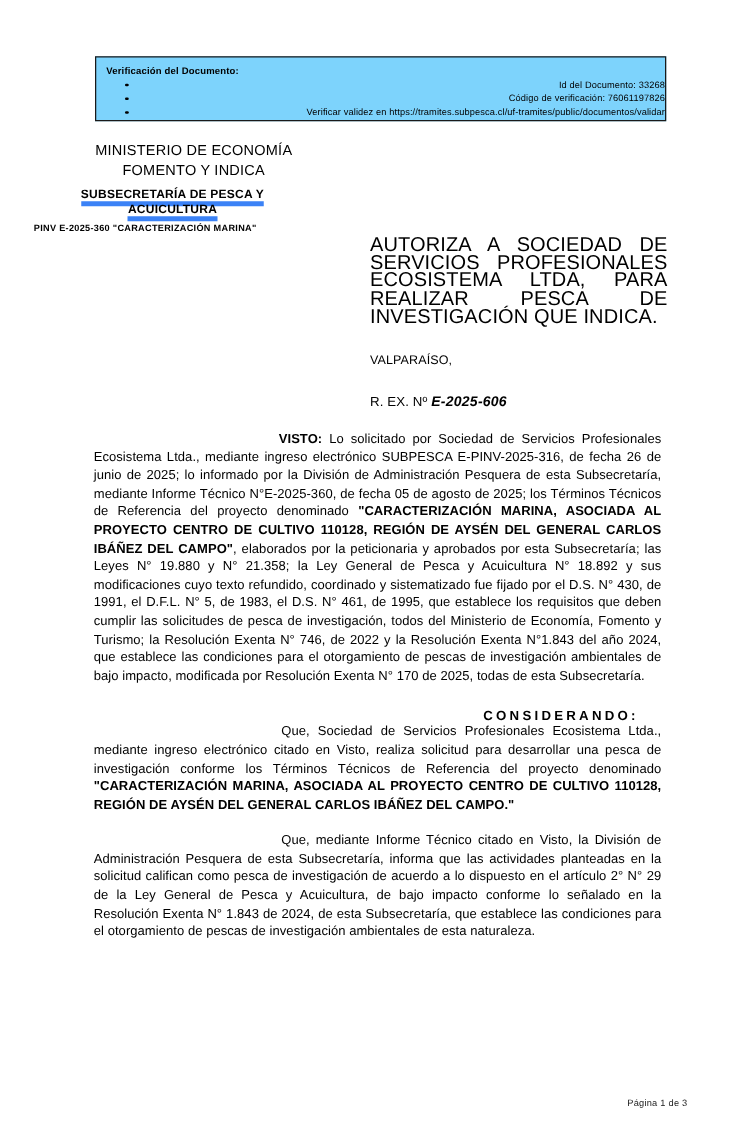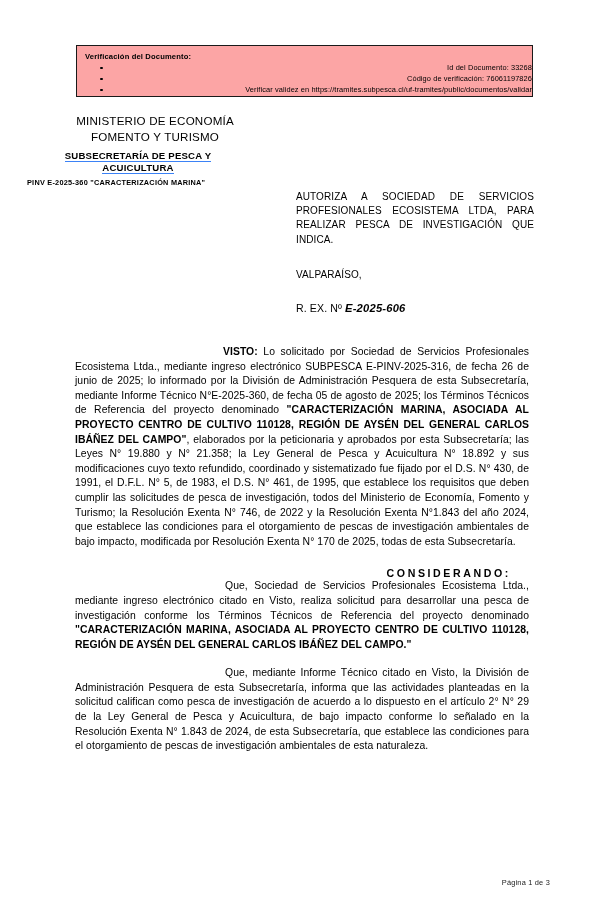--- a/index.html
+++ b/index.html
@@ -27,21 +27,21 @@
   
   .verif-box {
     position: absolute;
     left: 76px;
     top: 45px;
     width: 457px;
     height: 52px;
     border: 1px solid #1a1a1a;
     box-sizing: border-box;
     overflow: hidden;
-    background: #fca5a5;
+    background: #7dd3fc;
   }
   .verif-title {
     font-size: 7.6px;
     font-weight: bold;
     letter-spacing: 0.15px;
     margin: 6px 0 0 8px;
     line-height: 9px;
     white-space: nowrap;
   }
   .verif-list {
@@ -84,42 +84,42 @@
     left: 38px;
     top: 150px;
     width: 200px;
     text-align: center;
     font-size: 9.6px;
     font-weight: bold;
     line-height: 12px;
     letter-spacing: 0.2px;
   }
   .subsec span {
-    border-bottom: 1px solid #3b82f6;
+    border-bottom: 4px solid #3b82f6;
     display: inline;
   }
   .pinv {
     position: absolute;
     left: 27px;
     top: 178px;
     font-size: 7.3px;
     font-weight: bold;
     letter-spacing: 0.25px;
     white-space: nowrap;
   }
 
   
   .right-col {
     position: absolute;
     left: 296px;
     top: 190px;
     width: 238px;
   }
   .res-subject {
-    font-size: 10px;
+    font-size: 16px;
     line-height: 14.2px;
     text-align: justify;
     text-align-last: left;
     letter-spacing: 0.1px;
   }
   .place {
     margin-top: 22px;
     font-size: 10px;
     letter-spacing: 0.1px;
   }
@@ -199,21 +199,21 @@
     <div class="verif-title">Verificación del Documento:</div>
     <ul class="verif-list">
       <li>Id del Documento: 33268</li>
       <li>Código de verificación: 76061197826</li>
       <li>Verificar validez en https://tramites.subpesca.cl/uf-tramites/public/documentos/validar</li>
     </ul>
   </div>
 
   <div class="ministry">
     <div>MINISTERIO DE ECONOMÍA</div>
-    <div>FOMENTO Y TURISMO</div>
+    <div>FOMENTO Y INDICA</div>
   </div>
 
   <div class="subsec">
     <span>SUBSECRETARÍA DE PESCA Y</span><br>
     <span>ACUICULTURA</span>
   </div>
 
   <div class="pinv">PINV E-2025-360 "CARACTERIZACIÓN MARINA"</div>
 
   <div class="right-col">

